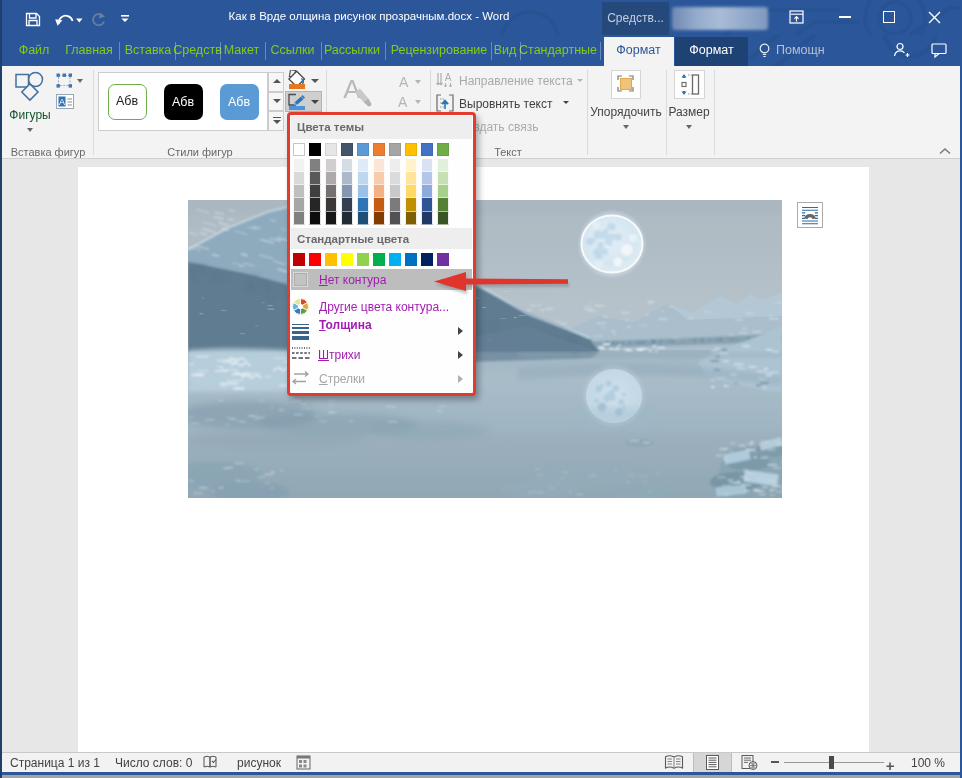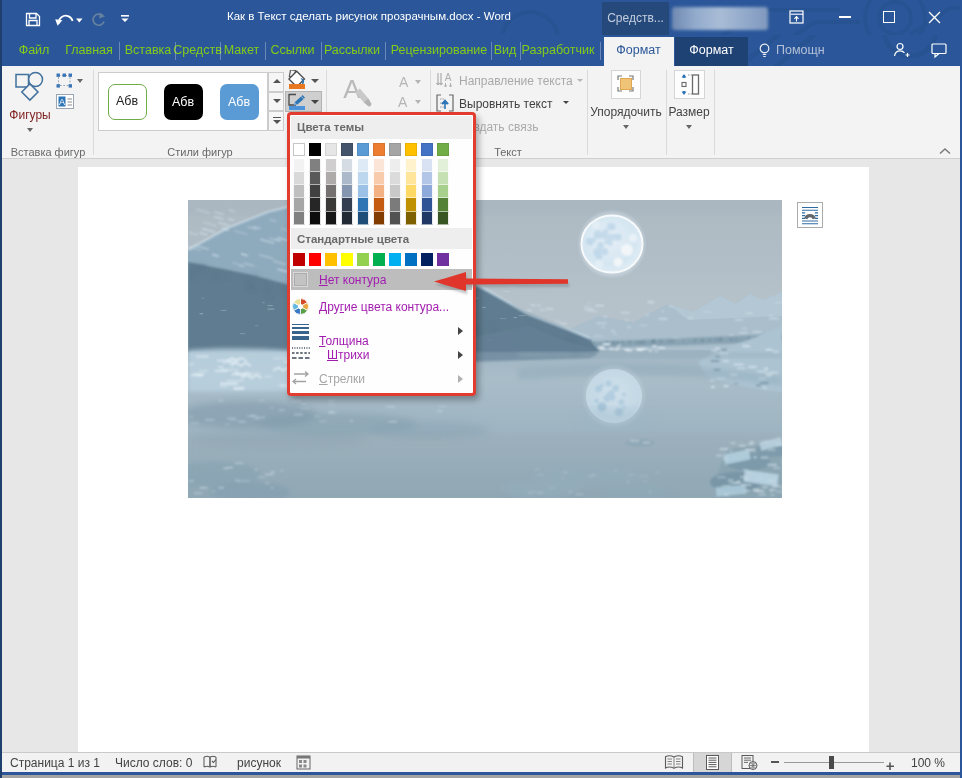--- a/index.html
+++ b/index.html
@@ -43,21 +43,21 @@
 <path d="M22,7.5 l6.5,0 l-3.25,4 z" fill="#fff"></path>
 </svg>
 <svg class="abs" style="left:89px;top:12px;" width="17" height="16" viewBox="0 0 17 16">
 <path d="M13.5,3.5 A5.6,5.6 0 1 0 15,9.5" stroke="#64819f" style="stroke:#64819f" stroke-width="1.7" fill="none"></path>
 <path d="M11,0.5 L16,4.5 L10,6.5 Z" fill="#64819f"></path>
 </svg>
 <svg class="abs" style="left:120px;top:14px;" width="10" height="10" viewBox="0 0 10 10">
 <rect x="1" y="1" width="8" height="1.6" fill="#fff"></rect>
     <path d="M1,5 l4,4 l4,-4 z" fill="#fff" transform="scale(0.9) translate(0.5,0)"></path>
 </svg>
-<div class="abs ctr" style="left:369px;top:10px;font-size:11.5px;color:#fff;">Как в Текст сделать рисунок прозрачным.docx - Word</div>
+<div class="abs ctr" style="left:369px;top:10px;font-size:11.5px;color:#fff;">Как в Врде олщина рисунок прозрачным.docx - Word</div>
 <div class="abs" style="left:602px;top:2px;width:67px;height:50px;background:#26497c;color:#c3cede;font-size:12px;text-align:center;line-height:32px;">Средств...</div>
 <div class="abs" style="left:672px;top:7px;width:96px;height:23px;border-radius:3px;background:linear-gradient(90deg,#7089b2,#93abcc 25%,#a9bcd6 50%,#93aacb 75%,#7f98bd 100%);filter:blur(1.5px);"></div>
 <svg class="abs" style="left:789px;top:10px;" width="16" height="16" viewBox="0 0 16 16">
 <rect x="1" y="1" width="13" height="12" fill="none" stroke="#fff" stroke-width="1.2"></rect>
 <path d="M1.7,4.2 H14" stroke="#fff" stroke-width="1.1"></path>
 <path d="M7.5,11.5 L7.5,7 M5.4,8.8 L7.5,6.6 L9.6,8.8" stroke="#fff" stroke-width="1.1" fill="none"></path>
 </svg>
 <div class="abs" style="left:839px;top:16px;width:12px;height:1.6px;background:#fff;"></div>
 <div class="abs" style="left:883px;top:11px;width:12px;height:12px;border:1.3px solid #fff;"></div>
 <svg class="abs" style="left:927px;top:10px;" width="15" height="15" viewBox="0 0 15 15">
@@ -73,21 +73,21 @@
     </svg>
 <div class="tabtxt" style="left:34px;">Файл</div>
 <div class="tabtxt" style="left:89px;">Главная</div>
 <div class="tabtxt" style="left:148px;text-align:right;">Вставка</div>
 <div class="tabtxt" style="left:197.5px;">Средств</div>
 <div class="tabtxt" style="left:241.5px;">Макет</div>
 <div class="tabtxt" style="left:292.5px;">Ссылки</div>
 <div class="tabtxt" style="left:352px;">Рассылки</div>
 <div class="tabtxt" style="left:439px;">Рецензирование</div>
 <div class="tabtxt" style="left:505px;">Вид</div>
-<div class="tabtxt" style="left:558px;">Разработчик</div>
+<div class="tabtxt" style="left:558px;">Стандартные</div>
 <div class="tsep" style="left:118.5px;"></div>
 <div class="tsep" style="left:174.5px;"></div>
 <div class="tsep" style="left:220px;"></div>
 <div class="tsep" style="left:264.5px;"></div>
 <div class="tsep" style="left:321px;"></div>
 <div class="tsep" style="left:384.5px;"></div>
 <div class="tsep" style="left:490.5px;"></div>
 <div class="tsep" style="left:519.5px;"></div>
 <div class="tsep" style="left:599.5px;"></div>
 <div class="abs" style="left:603.5px;top:1.5px;width:70.5px;height:30px;background:#f3f3f3;"></div>
@@ -110,21 +110,21 @@
 </svg>
 </div>
 <div class="abs" style="left:2px;top:66px;width:958px;height:93px;background:#f3f3f3;border-bottom:1px solid #cfcfcf;"></div>
 <svg class="abs" style="left:15px;top:71px;" width="30" height="34" viewBox="0 0 30 34">
 <g fill="#f3f3f3" stroke="#41719c" stroke-width="1.5">
 <circle cx="20.5" cy="8.5" r="7"></circle>
 <rect x="1" y="3.5" width="12.5" height="12.5"></rect>
 <rect x="9.2" y="15.2" width="11.5" height="11.5" transform="rotate(45 14.9 20.9)"></rect>
 </g>
   </svg>
-<div class="abs ctr" style="left:30px;top:108px;font-size:12px;color:#7f1d1d;">Фигуры</div>
+<div class="abs ctr" style="left:30px;top:108px;font-size:12px;color:#14532d;">Фигуры</div>
 <div class="abs" style="left:27px;top:128px;width:0;height:0;border-top:4px solid #666;border-left:3.5px solid transparent;border-right:3.5px solid transparent;"></div>
 <svg class="abs" style="left:56px;top:73px;" width="17" height="15" viewBox="0 0 17 15">
 <rect x="2.5" y="2.5" width="11.5" height="10" fill="none" stroke="#98a4b2" stroke-width="1" stroke-dasharray="1.8,1.5"></rect>
 <g fill="#3a76b7">
       <rect x="0.5" y="0.5" width="3.4" height="3.4"></rect>
       <rect x="12.6" y="0.5" width="3.4" height="3.4"></rect>
       <rect x="0.5" y="11.2" width="3.4" height="3.4"></rect>
       <rect x="12.6" y="11.2" width="3.4" height="3.4"></rect>
       <rect x="6.6" y="0.5" width="3.4" height="3.4"></rect>
     </g>
@@ -963,30 +963,30 @@
 <path d="M8.5,8.5 L1.6,12.5 A8,8 0 0 1 1.6,4.5 Z" fill="#62b6e0"></path>
 <path d="M8.5,8.5 L1.6,4.5 A8,8 0 0 1 8.5,0.5 Z" fill="#e9e09a"></path>
 </g>
     <circle cx="8.5" cy="8.5" r="2.6" fill="#fff"></circle>
 </svg>
 <div class="mi" style="left:319px;top:299.5px;z-index:22;">Дру<u>г</u>ие цвета контура...</div>
 <div class="abs" style="left:291.5px;top:323.5px;width:17px;height:1.4px;background:#39648c;z-index:22;"></div>
 <div class="abs" style="left:291.5px;top:327.0px;width:17px;height:2.2px;background:#39648c;z-index:22;"></div>
 <div class="abs" style="left:291.5px;top:331.0px;width:17px;height:3.0px;background:#39648c;z-index:22;"></div>
 <div class="abs" style="left:291.5px;top:335.5px;width:17px;height:4.0px;background:#39648c;z-index:22;"></div>
-<div class="mi" style="left:319px;top:334px;z-index:22;"><u>Т</u>олщина</div>
+<div class="mi" style="left:319px;top:318px;z-index:22;font-weight:bold;"><u>Т</u>олщина</div>
 <div class="subarr" style="left:458px;top:326.5px;z-index:22;"></div>
 <svg class="abs" style="left:291.5px;top:346px;z-index:22;" width="18" height="16" viewBox="0 0 18 16">
 <g stroke="#3e4a57" stroke-width="1.5">
 <path d="M0,2 h18" stroke-dasharray="1,1.4"></path>
 <path d="M0,7 h18" stroke-dasharray="2.5,1.6"></path>
 <path d="M0,12 h18" stroke-dasharray="4.5,2"></path>
 </g>
   </svg>
-<div class="mi" style="left:327px;top:347.5px;z-index:22;"><u>Ш</u>трихи</div>
+<div class="mi" style="left:318px;top:347.5px;z-index:22;"><u>Ш</u>трихи</div>
 <div class="subarr" style="left:458px;top:350.5px;z-index:22;"></div>
 <svg class="abs" style="left:291.5px;top:369.5px;z-index:22;" width="18" height="17" viewBox="0 0 18 17">
 <g stroke="#a2a2a2" stroke-width="1.3" fill="none">
 <path d="M2,4 h13 M13,1.5 L16,4 L13,6.5 M1,11.5 h13 M4,9 L1,11.5 L4,14"></path>
 </g>
   </svg>
 <div class="mi" style="left:319px;top:371.5px;color:#a6a6a6;z-index:22;"><u style="text-decoration-color:#a6a6a6;">С</u>трелки</div>
 <div class="subarr" style="left:458px;top:374.5px;border-left-color:#b0b0b0;z-index:22;"></div>
 <svg class="abs" style="left:425px;top:265px;z-index:30;" width="150" height="32" viewBox="0 0 150 32">
 <g>

